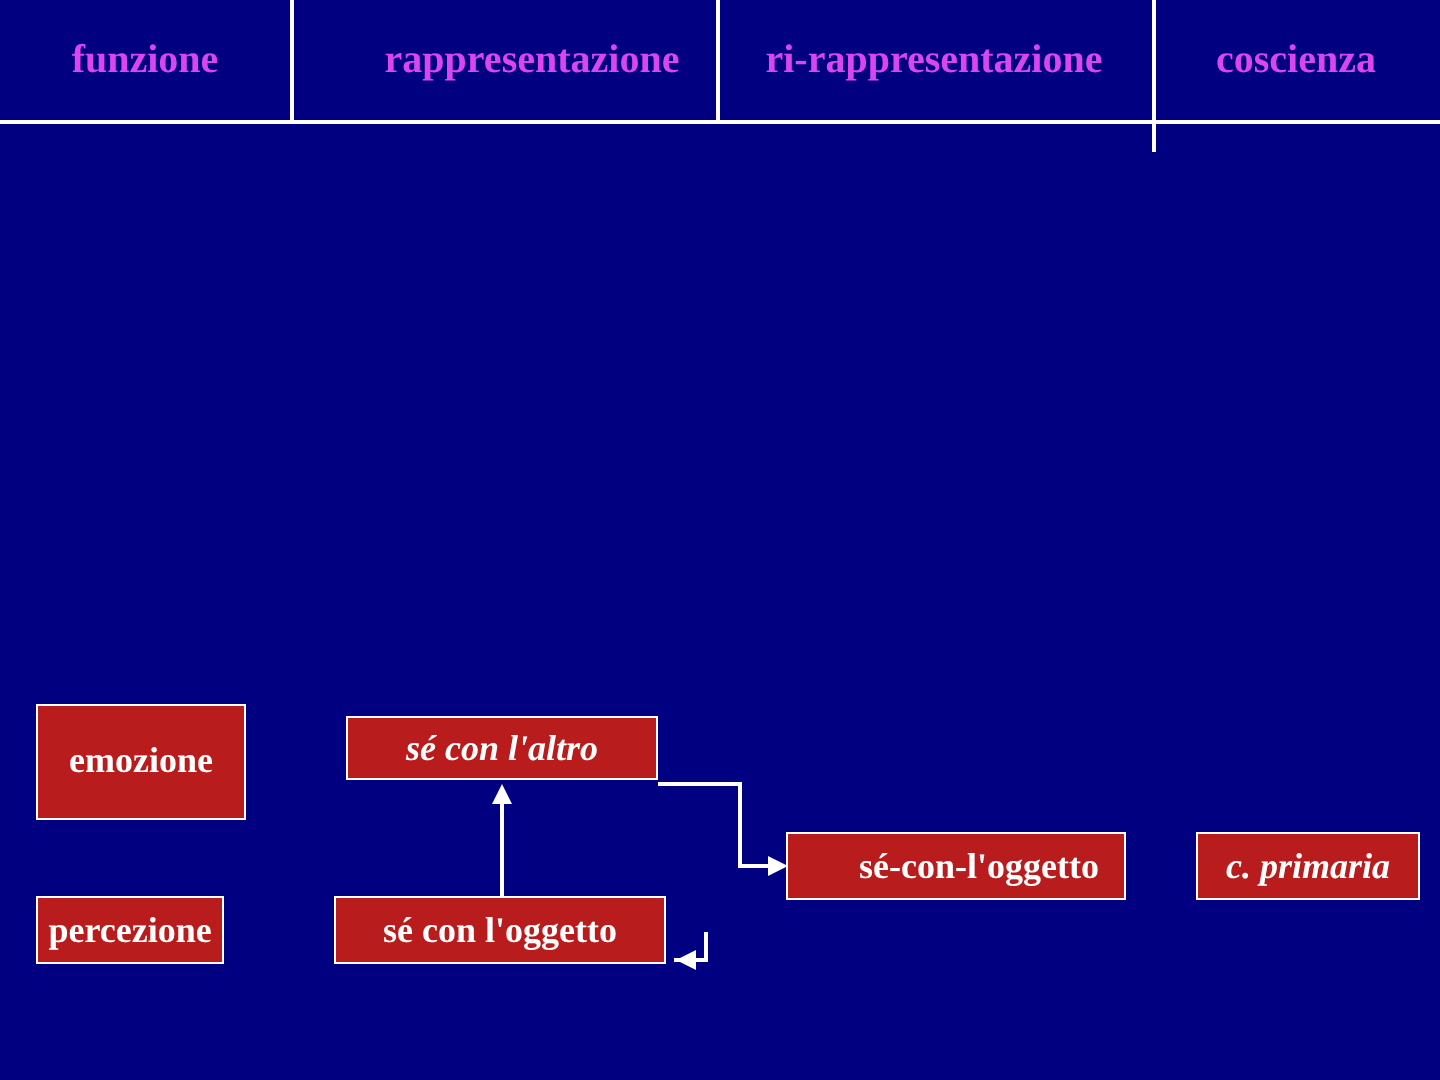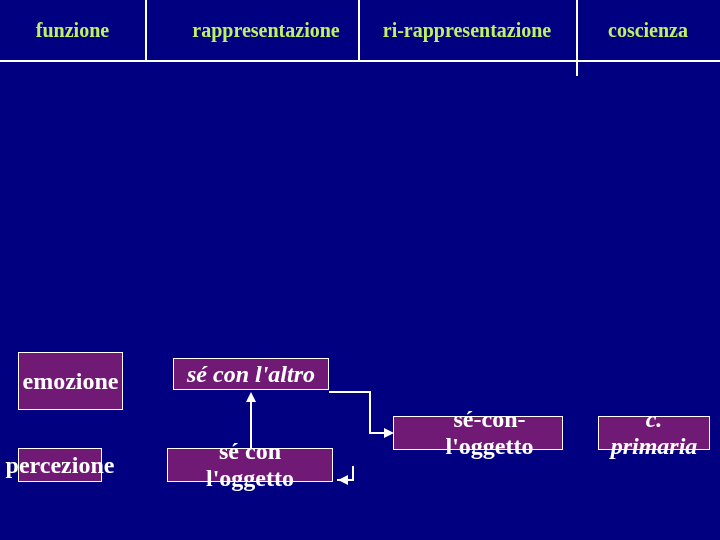--- a/index.html
+++ b/index.html
@@ -17,45 +17,45 @@
     width: 720px;
     height: 60px;
   }
   .header-cell {
     position: absolute;
     top: 0;
     height: 60px;
     display: flex;
     align-items: center;
     justify-content: center;
-    color: #bef264;
+    color: #d946ef;
     font-weight: bold;
     font-size: 20px;
     white-space: nowrap;
   }
   .vline {
     position: absolute;
     background: #fff;
   }
   .hline {
     position: absolute;
     background: #fff;
   }
   .box {
     position: absolute;
     border: 1px solid #fff;
     color: #fff;
     font-weight: bold;
-    font-size: 24px;
+    font-size: 18px;
     display: flex;
     align-items: center;
     justify-content: center;
     text-align: center;
     padding: 4px 8px;
-    background: #701a75;
+    background: #b91c1c;
   }
   .box.italic {
     font-style: italic;
     text-align: center;
   }
   .box.twoline { line-height: 1.1; }
   
   .arrow-head {
     position: absolute;
     width: 0; height: 0;
@@ -105,21 +105,21 @@
 <div class="box twoline" style="left:18px; top:352px; width:105px; height:58px;">
   <span>
     <span>emozione</span><br>
   </span>
 </div>
 
 <div class="box" style="left:173px; top:358px; width:156px; height:32px;font-style:italic;">
   <span>sé con l'altro</span>
 </div>
 
-<div class="box" style="left:18px; top:448px; width:84px; height:34px;">
+<div class="box" style="left:18px; top:448px; width:94px; height:34px;">
   <span>percezione</span>
 </div>
 
 <div class="box" style="left:167px; top:448px; width:166px; height:34px;">
   <span>sé con l'oggetto</span>
 </div>
 
 <div class="box" style="left:393px; top:416px; width:170px; height:34px;padding-left:31px;">
   <span>sé-con-l'oggetto</span>
 </div>

